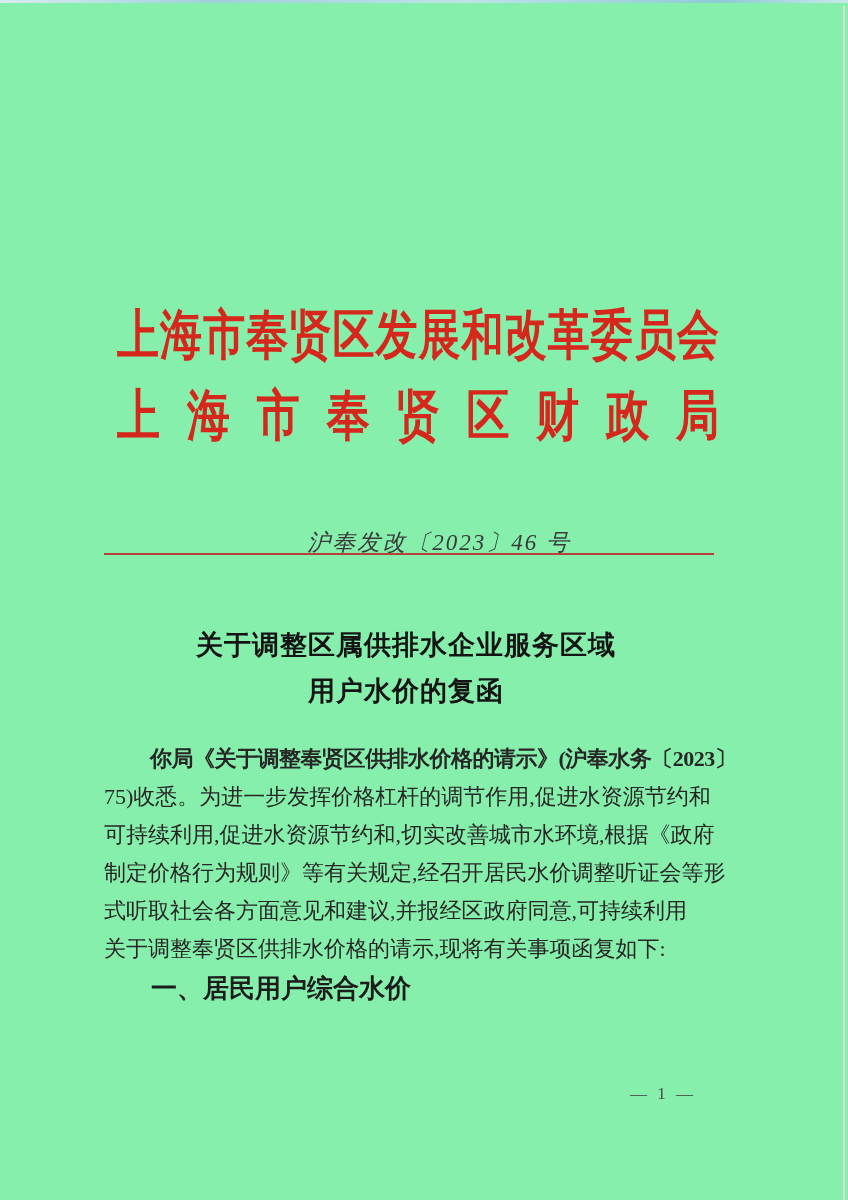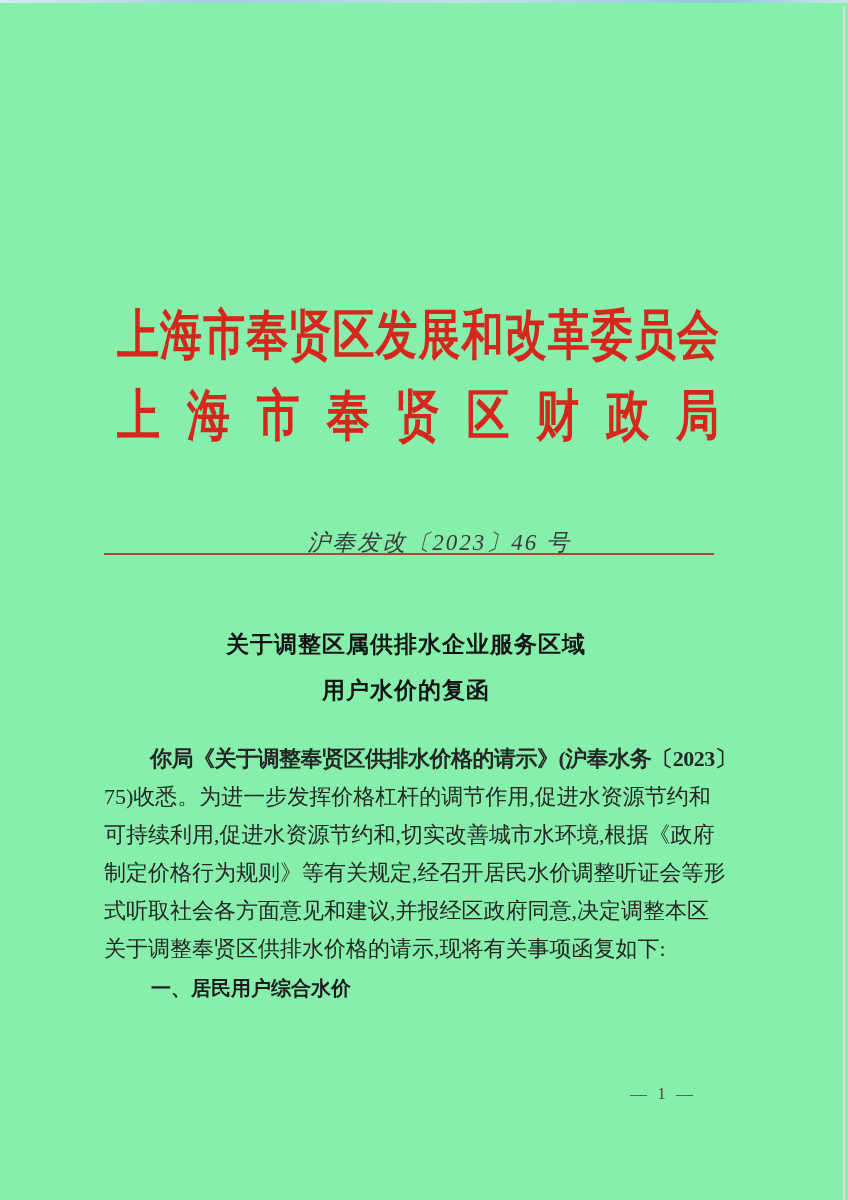--- a/index.html
+++ b/index.html
@@ -38,34 +38,34 @@
     color: #3a3a3a; transform: translateX(15px); font-style: italic;
   }
 
   .red-divider {
     position: absolute; top: 553px; left: 104px; width: 610px; height: 2px;
   }
 
   .doc-title {
     position: absolute; top: 622px; left: 104px; width: 640px;
     text-align: center; font-weight: bold; color: #141414;
-    font-size: 23px; line-height: 46px; letter-spacing: 1px;
+    font-size: 27px; line-height: 46px; letter-spacing: 1px;
     transform: translateX(-18px);
   }
 
   .body-block {
     position: absolute; top: 740px; left: 104px; width: 640px;
     font-size: 22px; color: #262626;
   }
   .body-line { height: 38px; line-height: 38px; white-space: nowrap; }
   .indent { padding-left: 46px; font-weight: bold; }
   .tight { letter-spacing: -0.5px; }
   .section-heading {
     font-family: "Liberation Sans", "DejaVu Sans", sans-serif;
-    font-weight: bold; color: #1c1c1c; font-size: 20px;
+    font-weight: bold; color: #1c1c1c; font-size: 26px;
     padding-left: 47px; height: 38px; line-height: 41px;
   }
 
   .page-number {
     position: absolute; top: 1084px; left: 630px;
     font-size: 17px; color: #4a4a4a; letter-spacing: 3px;
     font-family: "Liberation Serif", "DejaVu Serif", serif;
   }
 </style>
 </head>
@@ -87,20 +87,20 @@
   <div class="doc-title">
     <div>关于调整区属供排水企业服务区域</div>
     <div>用户水价的复函</div>
   </div>
 
   <div class="body-block">
     <div class="body-line indent tight">你局《关于调整奉贤区供排水价格的请示》(沪奉水务〔2023〕</div>
     <div class="body-line">75)收悉。为进一步发挥价格杠杆的调节作用,促进水资源节约和</div>
     <div class="body-line">可持续利用,促进水资源节约和,切实改善城市水环境,根据《政府</div>
     <div class="body-line">制定价格行为规则》等有关规定,经召开居民水价调整听证会等形</div>
-    <div class="body-line">式听取社会各方面意见和建议,并报经区政府同意,决定调整本区</div>
+    <div class="body-line">式听取社会各方面意见和建议,并报经区政府同意,可持续利用</div>
     <div class="body-line">关于调整奉贤区供排水价格的请示,现将有关事项函复如下:</div>
     <div class="section-heading">一、居民用户综合水价</div>
   </div>
 
   <div class="page-number">— 1 —</div>
 
 </div>
 
 </body></html>

